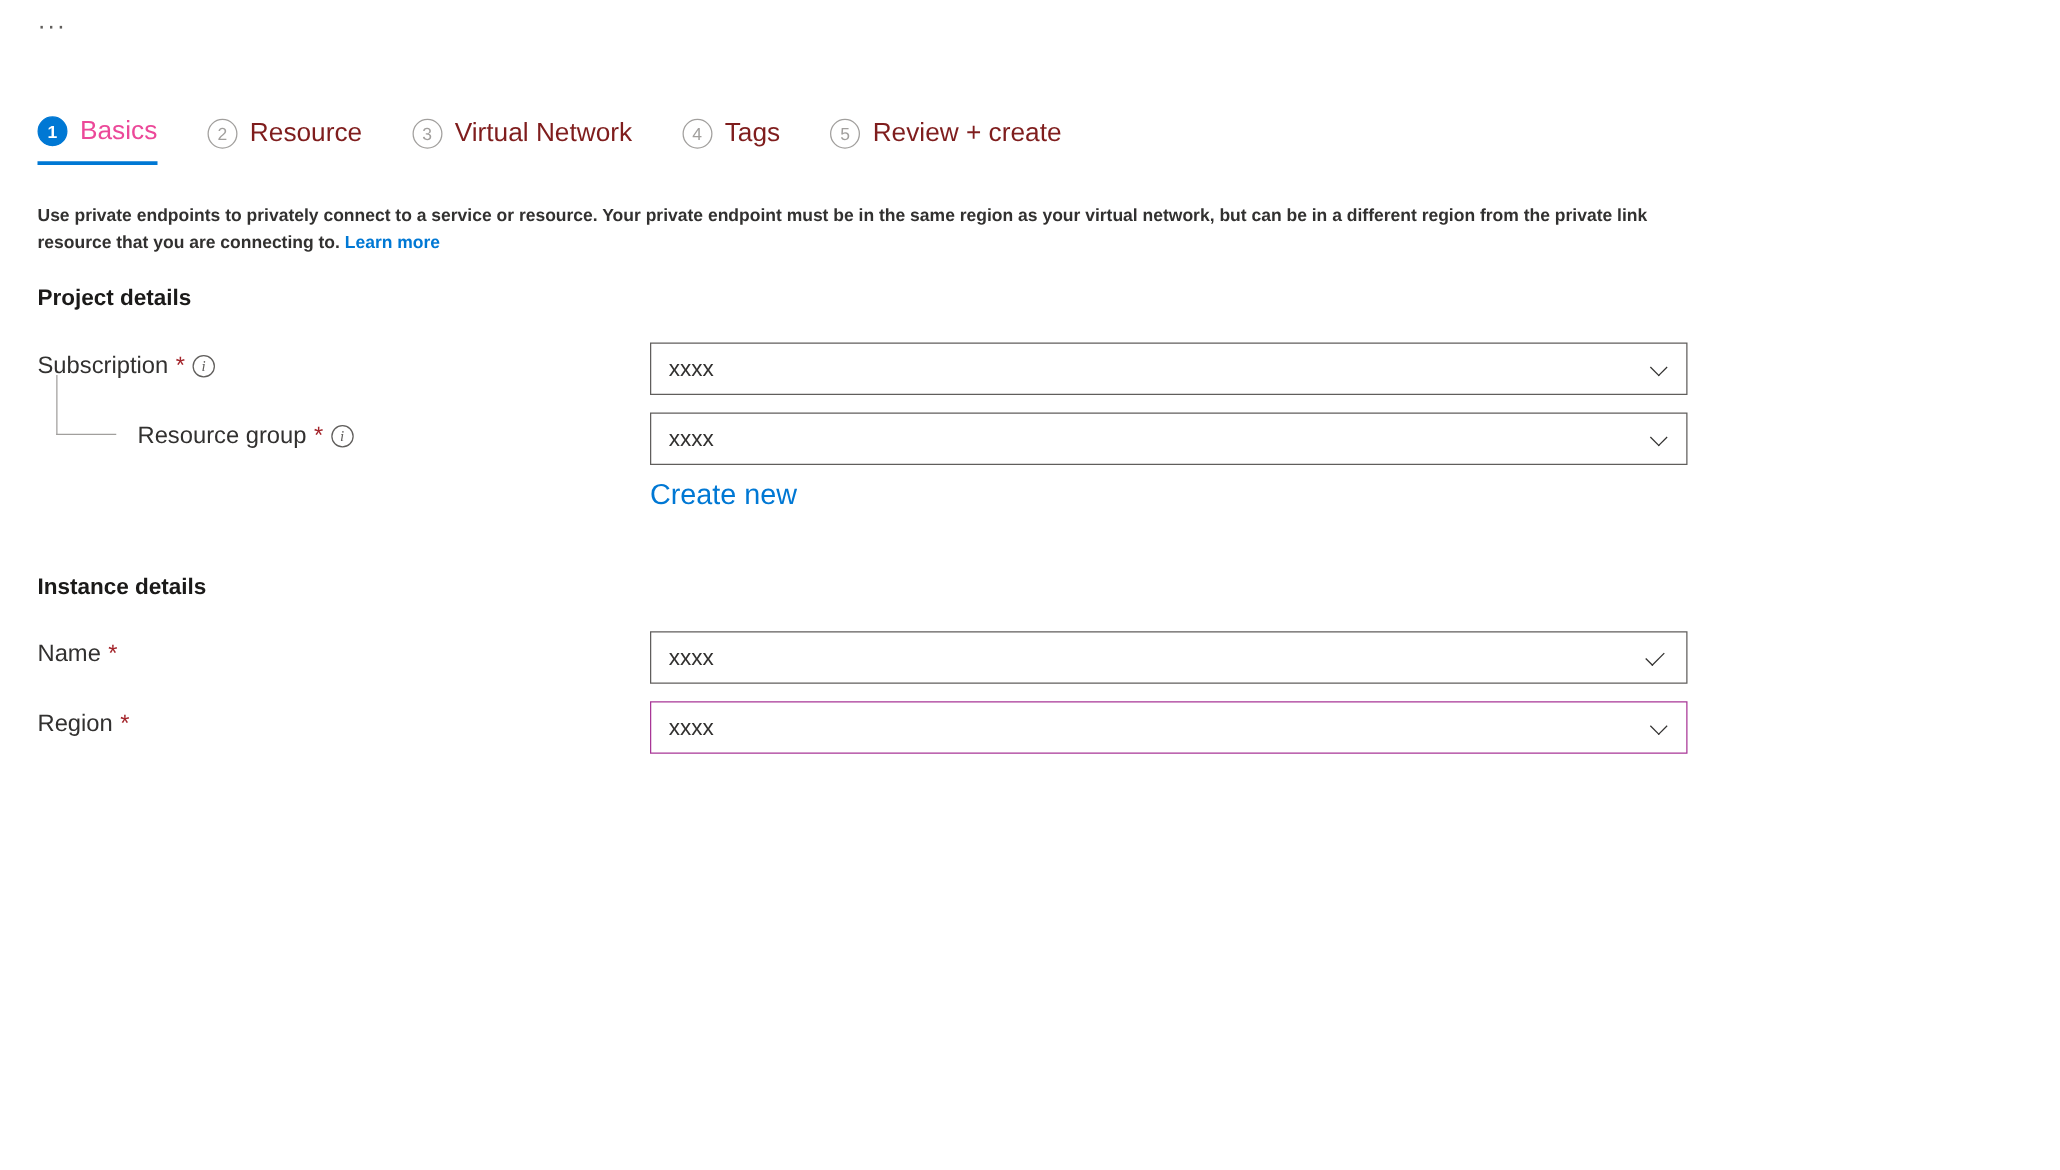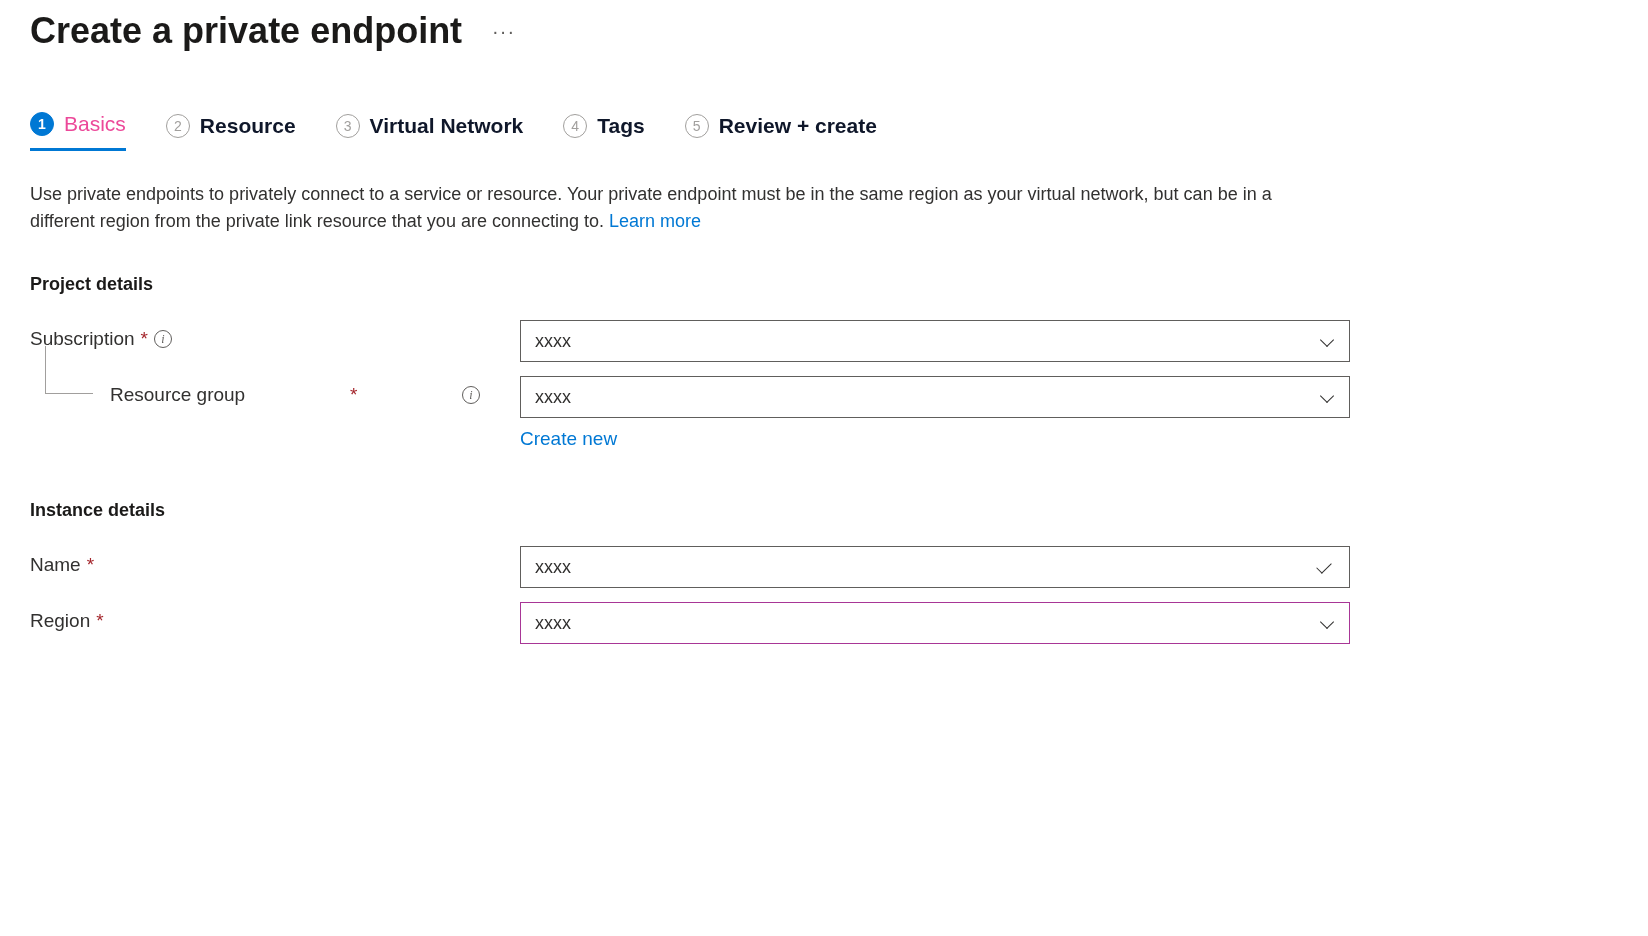--- a/index.html
+++ b/index.html
@@ -55,36 +55,37 @@
       font-weight: 400;
     }
     .tab.active .tab-number {
       background: #0078d4;
       border-color: #0078d4;
       color: #ffffff;
       font-weight: 600;
     }
     .tab-label {
       font-size: 21px;
-      color: #0f172a;
-      font-weight: 700;
+      color: #7f1d1d;
+      font-weight: 400;
     }
     .tab.active .tab-label {
       color: #ec4899;
       font-weight: 400;
     }
     .tab.active {
       border-bottom: 3px solid #0078d4;
     }
     .description {
-      font-size: 18px;
+      font-size: 14px;
       line-height: 1.5;
       color: #323130;
-      margin-bottom: 39px;
+      margin-bottom: 24px;
       max-width: 1310px;
+      font-weight: bold;
     }
     .learn-more-link {
       color: #0078d4;
       text-decoration: none;
       cursor: pointer;
     }
     .section-title {
       font-size: 18px;
       font-weight: 600;
       color: #1b1a19;
@@ -102,21 +103,20 @@
       display: flex;
       align-items: center;
       gap: 6px;
       padding-top: 8px;
       font-size: 19px;
       color: #323130;
     }
     .form-label-col.indented {
       padding-left: 80px;
       position: relative;
-      justify-content: space-between;
     }
     .indent-line {
       position: absolute;
       left: 15px;
       top: -30px;
       width: 48px;
       height: 48px;
       border-left: 1.5px solid #a19f9d;
       border-bottom: 1.5px solid #a19f9d;
     }
@@ -188,35 +188,34 @@
       top: 2px;
       left: 5px;
       width: 7px;
       height: 13px;
       border-right: 1.8px solid #323130;
       border-bottom: 1.8px solid #323130;
       transform: rotate(45deg);
     }
     .create-new-link {
       color: #0078d4;
-      font-size: 19px;
+      font-size: 23px;
       text-decoration: none;
       cursor: pointer;
       display: inline-block;
       margin-top: 10px;
     }
     .spacer-section {
       margin-top: 50px;
     }
   </style>
 </head>
 <body>
 
 <div class="page-header">
-  <h1 class="page-title">Create a private endpoint</h1>
   <span class="ellipsis-icon">···</span>
 </div>
 
 <div class="tabs">
   <div class="tab active">
     <span class="tab-number">1</span>
     <span class="tab-label">Basics</span>
   </div>
   <div class="tab">
     <span class="tab-number">2</span>

